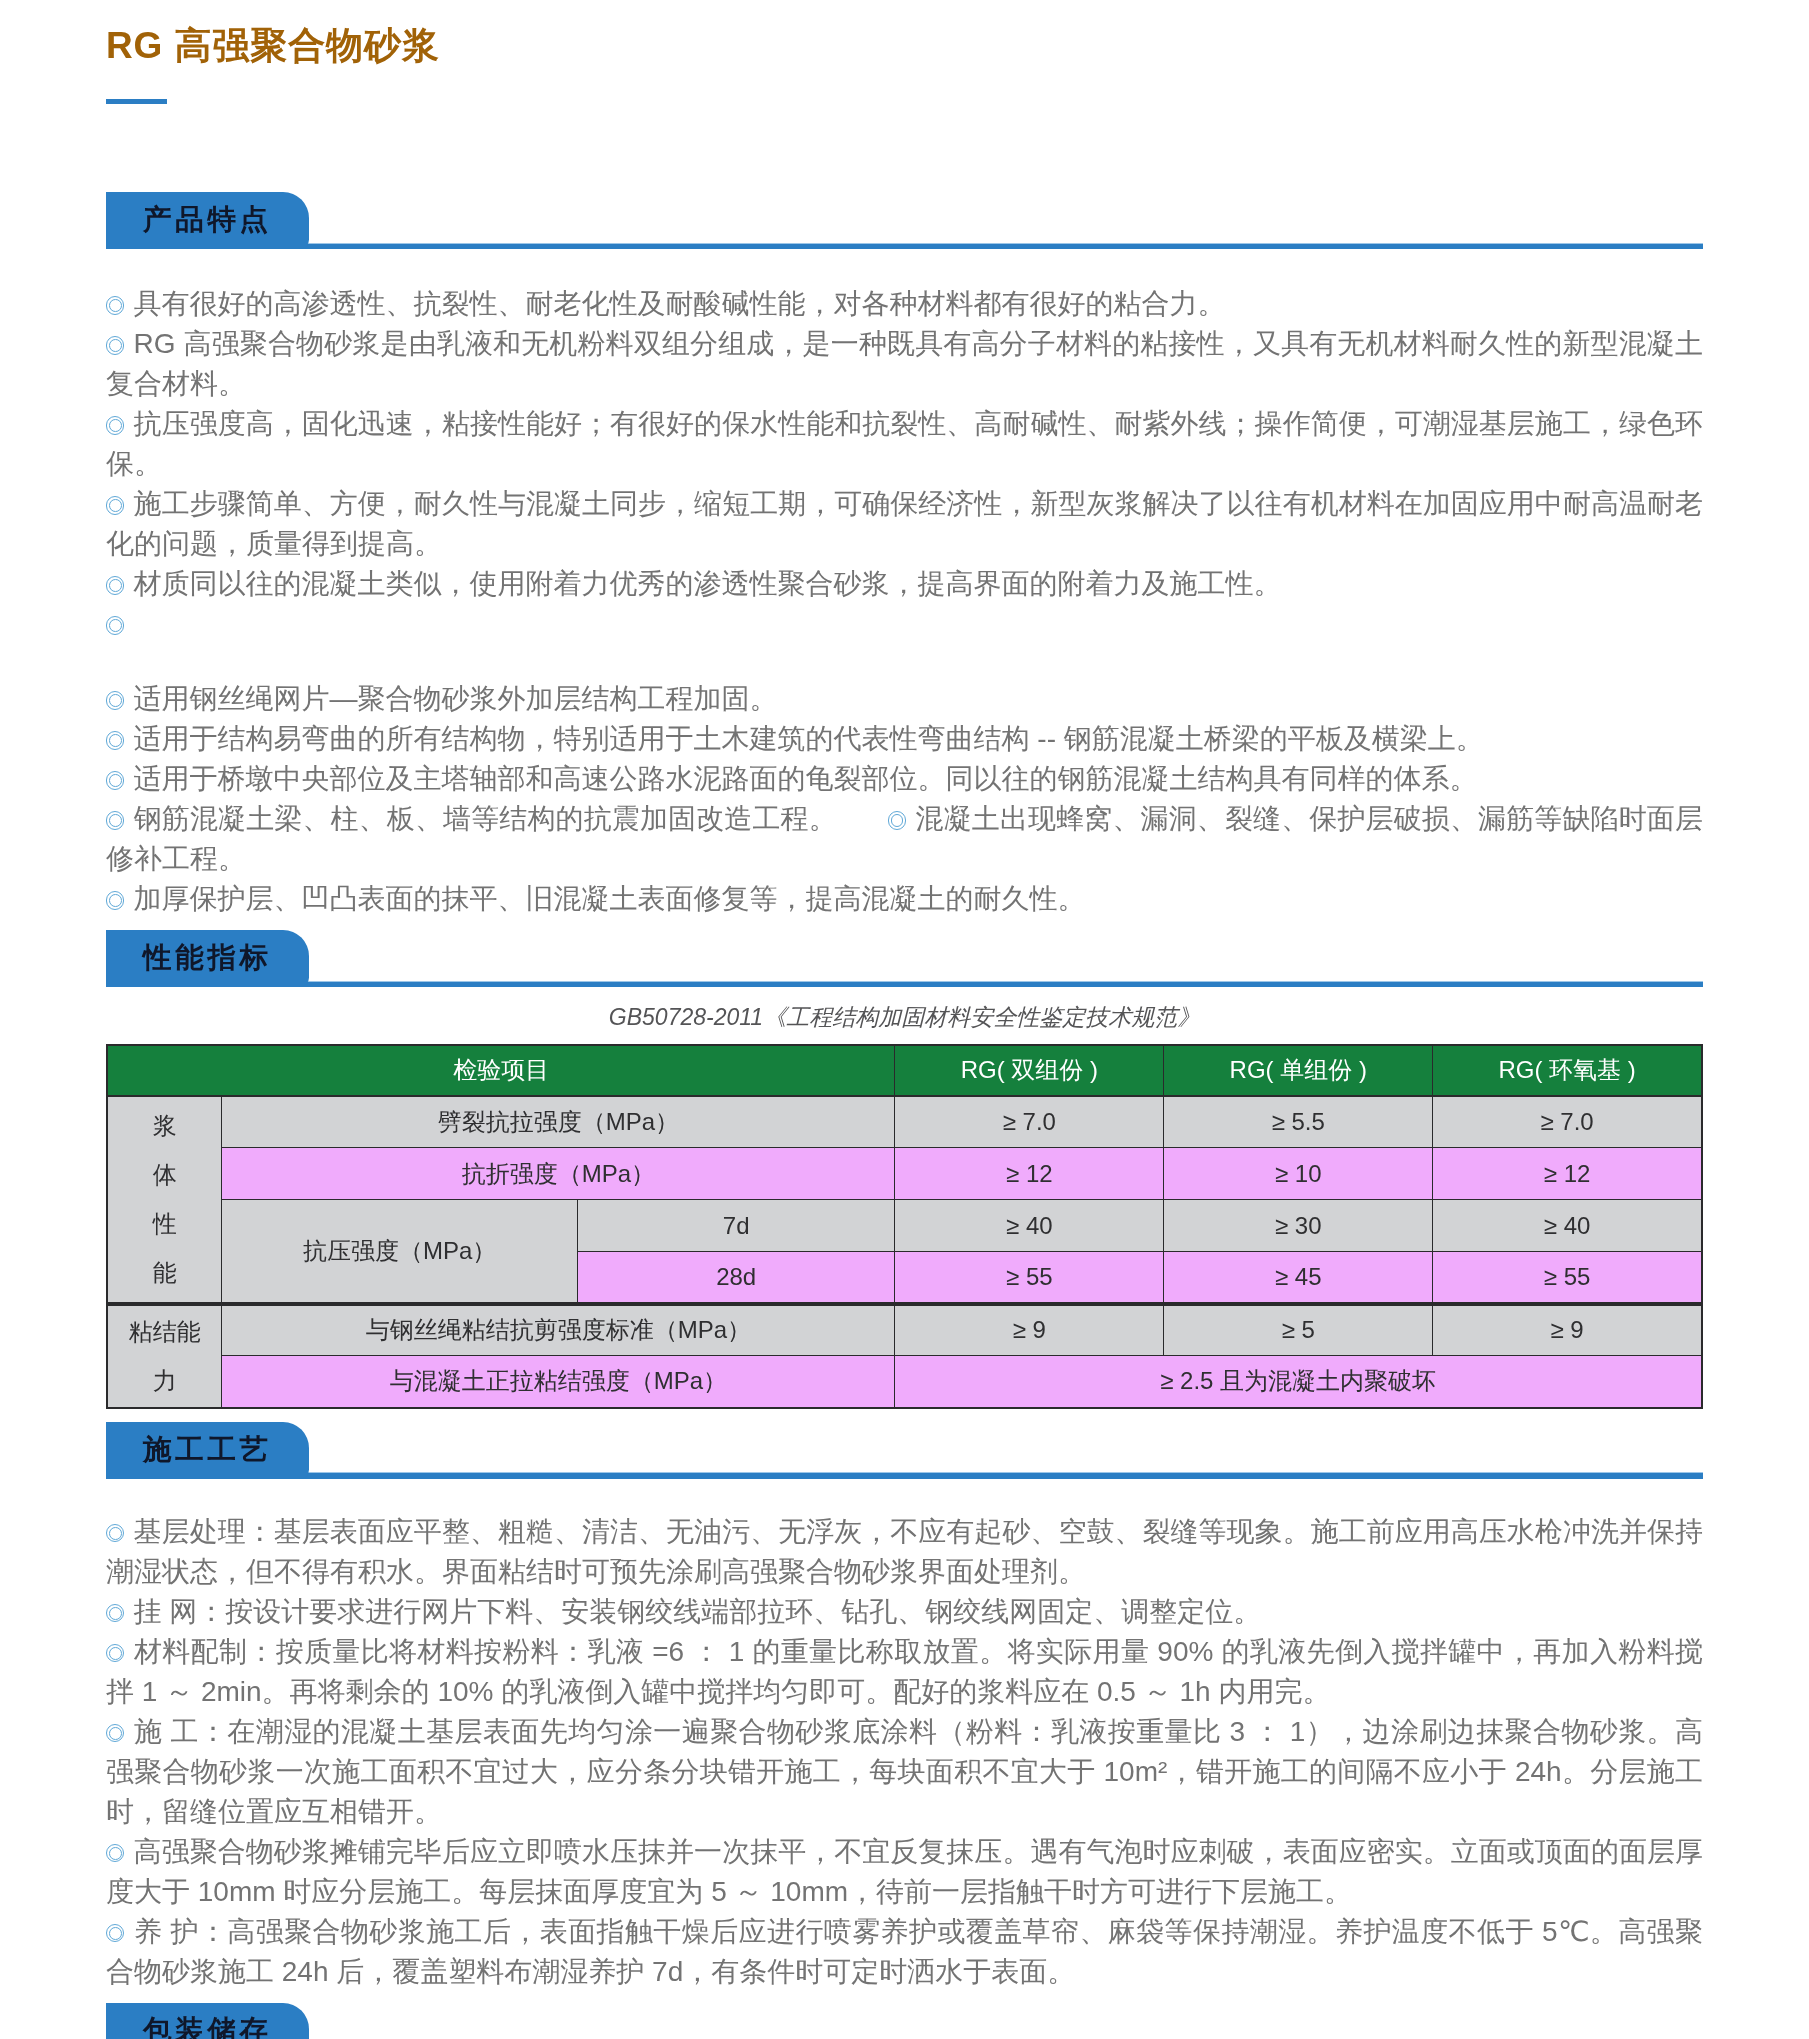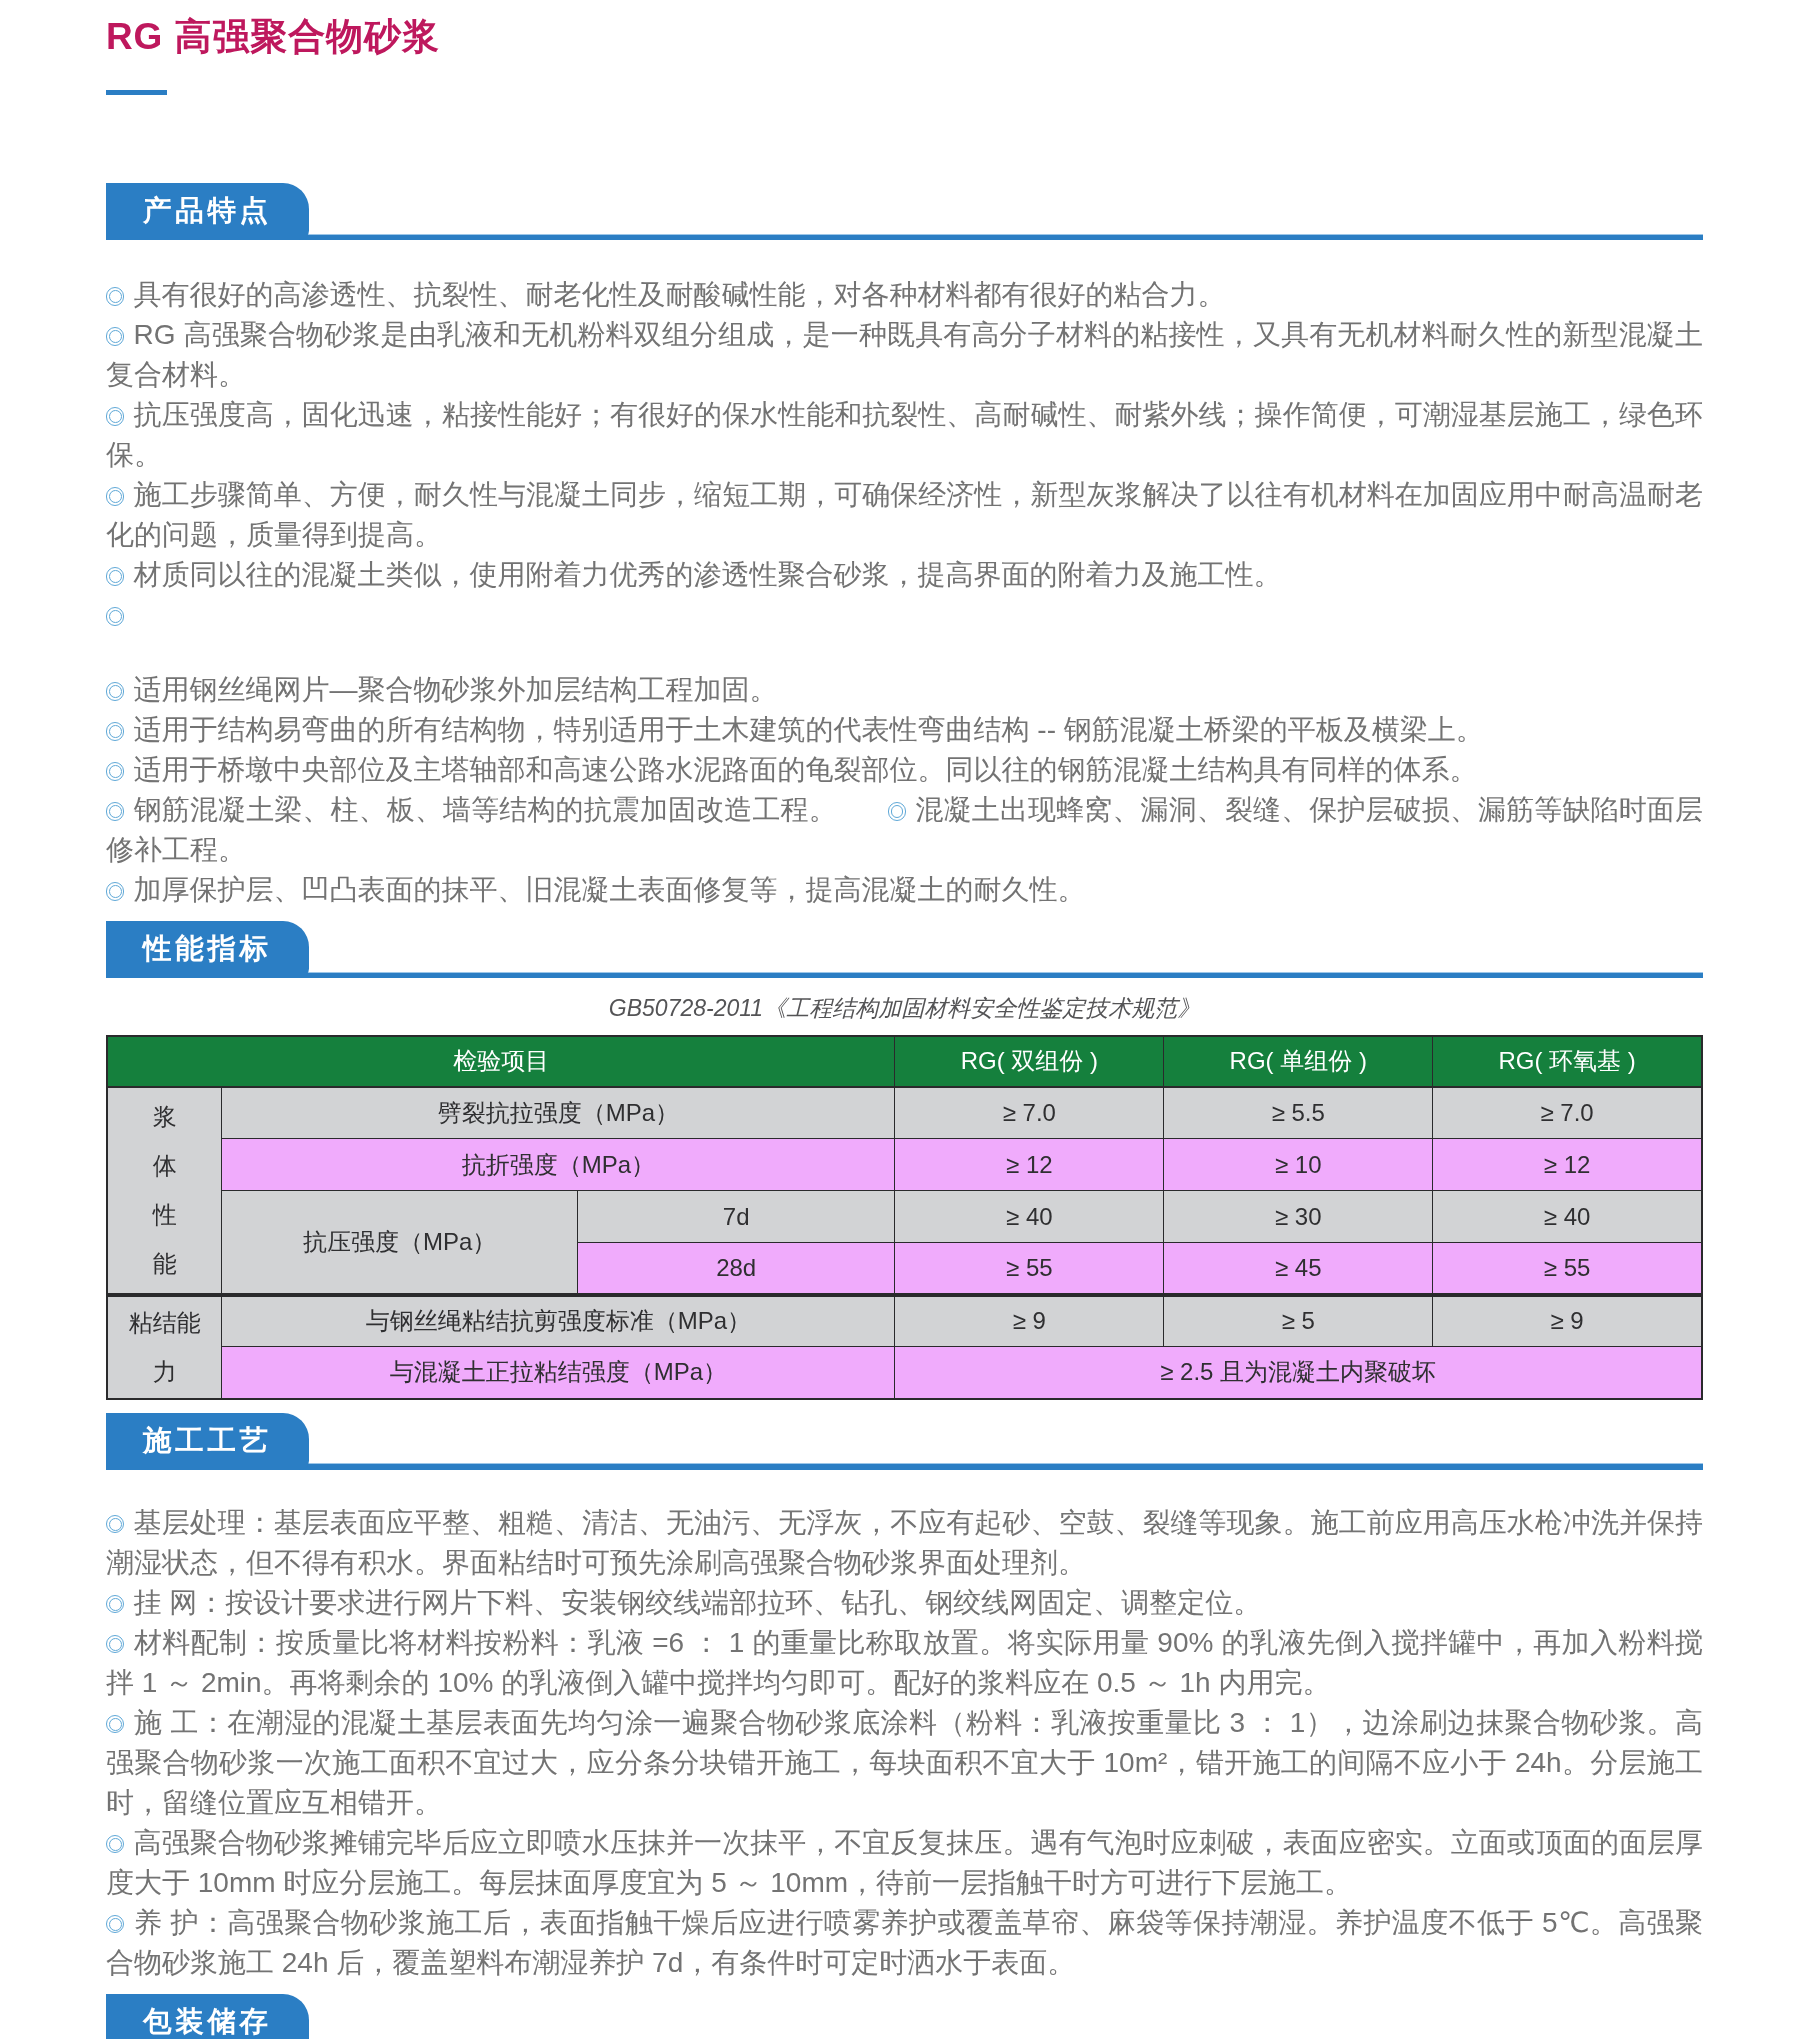--- a/index.html
+++ b/index.html
@@ -1,29 +1,29 @@
 <!DOCTYPE html>
 <html style="font-size:14.7px"><head>
 <meta charset="utf-8">
 <style>
   * { margin:0; padding:0; box-sizing:border-box; }
   html,body { width:1809px; height:2040px; background:#ffffff; overflow:hidden; }
   body { font-family:"Liberation Sans","DejaVu Sans",sans-serif; color:#454547; }
   .content { padding:0 106px; }
 
   
-  .doc-title { padding-top:12px; font-size:37px; font-weight:bold; color:#be185d; letter-spacing:0.9px; }
+  .doc-title { padding-top:21px; font-size:37px; font-weight:bold; color:#a16207; letter-spacing:0.9px; }
   .title-rule { width:61px; height:5.5px; background:#2b7ec4; margin-top:27.5px; }
 
   
   .sec-head { position:relative; height:57px; }
   .sec-rule { position:absolute; left:0; right:0; bottom:0; height:6.4px;
               background:linear-gradient(180deg,#9cc6e8 0%,#9cc6e8 20%,#2b7ec4 20%); }
   .sec-badge { position:absolute; left:0; top:0; height:57px; line-height:55px;
-               background:#2b7ec4; color:#ffffff; font-size:28.5px; font-weight:bold;
+               background:#2b7ec4; color:#0f172a; font-size:28.5px; font-weight:bold;
                padding:0 37px; letter-spacing:3.7px; border-radius:0 26px 9.2px 0; z-index:1; }
 
   
   .blist { margin-top:35px; font-size:28px; line-height:40px; color:#737373; }
   .bullet { text-align:justify; }
   .bx { display:inline-block; width:18.4px; height:18.4px; border:1.8px solid #5fa8d7;
         border-radius:50%; position:relative; vertical-align:-1.8px; margin-right:9.2px; }
   .bx::after { content:""; position:absolute; left:1.8px; top:1.8px; right:1.8px; bottom:1.8px;
                border:1.8px solid #5fa8d7; border-radius:50%; }
   .bx.second { margin-left:51px; }

